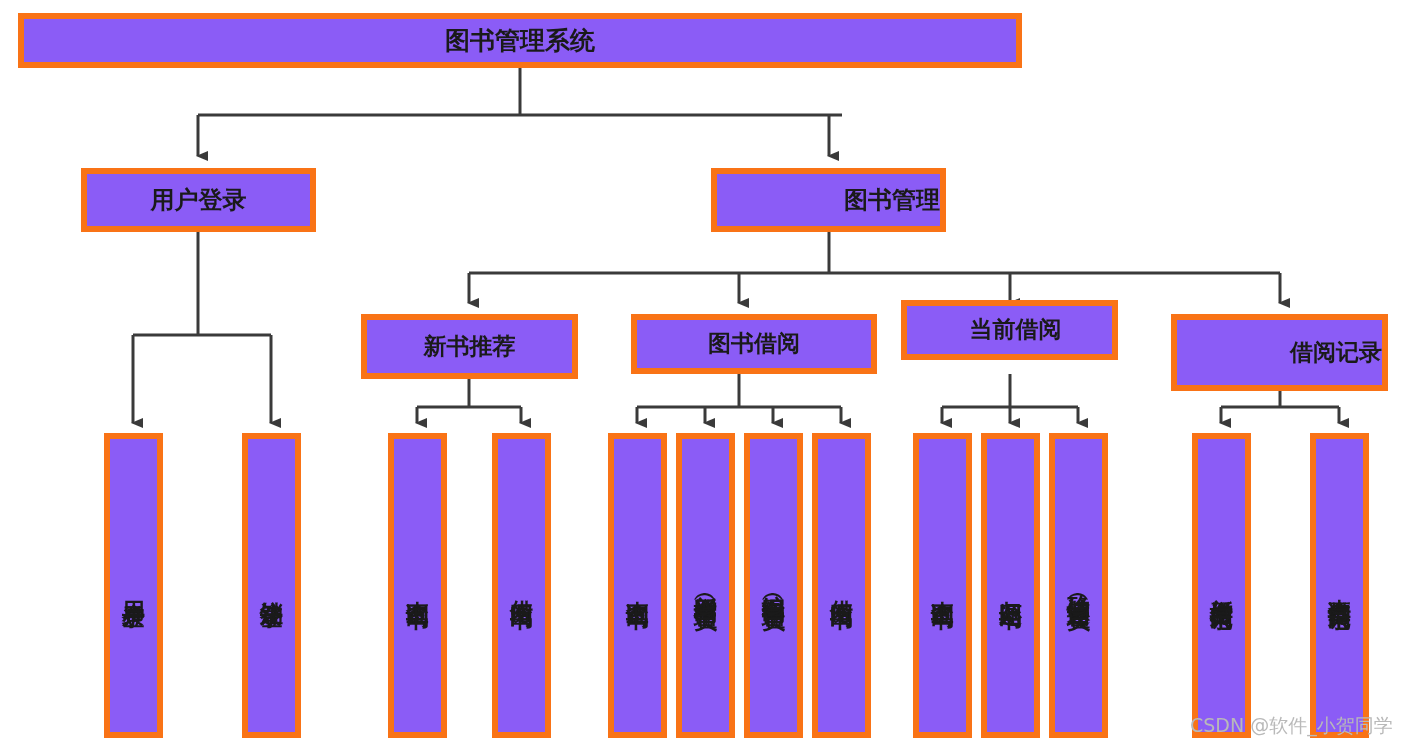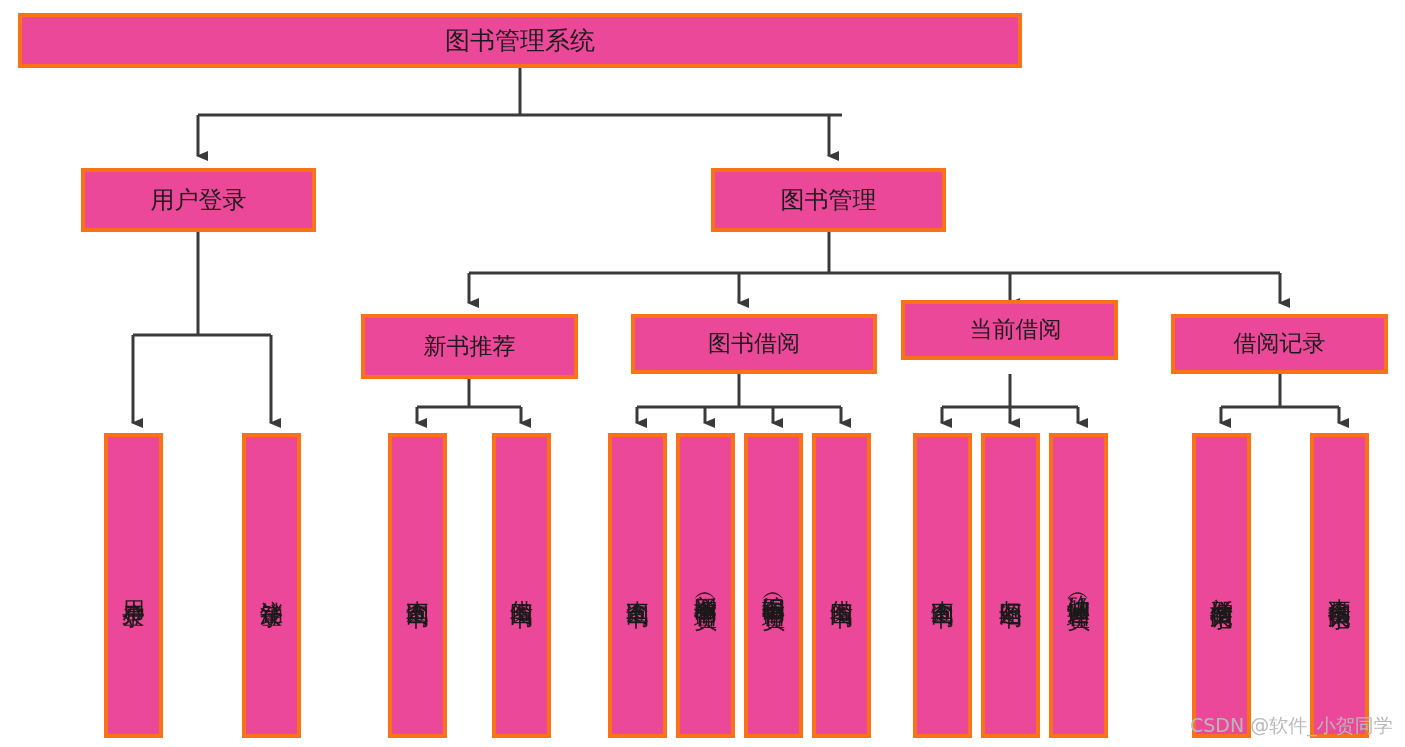--- a/index.html
+++ b/index.html
@@ -21,26 +21,27 @@
     position: absolute;
     left: 0;
     top: 0;
     width: 1405px;
     height: 747px;
     pointer-events: none;
   }
   .node {
     position: absolute;
     box-sizing: border-box;
-    background: #ec4899;
-    border: 4px solid #f97316;
+    background: #8b5cf6;
+    border: 6px solid #f97316;
     display: flex;
     align-items: center;
     justify-content: center;
     color: #1a1a1a;
+    font-weight: bold;
   }
   .node.h {
     
   }
   .node .lbl {
     display: block;
     text-align: center;
     line-height: 1.18;
     white-space: nowrap;
   }
@@ -124,34 +125,34 @@
     </g>
   </svg>
 
   <div class="node h root" style="left:18px; top:13px; width:1004px; height:55px;">
     <span class="lbl">图书管理系统</span>
   </div>
 
   <div class="node h lvl2" style="left:81px; top:168px; width:235px; height:64px;">
     <span class="lbl">用户登录</span>
   </div>
-  <div class="node h lvl2" style="left:711px; top:168px; width:235px; height:64px;">
+  <div class="node h lvl2" style="left:711px; top:168px; width:235px; height:64px;justify-content:flex-end;">
     <span class="lbl">图书管理</span>
   </div>
 
   <div class="node h lvl3" style="left:361px; top:314px; width:217px; height:65px;">
     <span class="lbl">新书推荐</span>
   </div>
   <div class="node h lvl3" style="left:631px; top:314px; width:246px; height:60px;">
     <span class="lbl">图书借阅</span>
   </div>
   <div class="node h lvl3" style="left:901px; top:300px; width:217px; height:60px;padding-left:12px;">
     <span class="lbl">当前借阅</span>
   </div>
-  <div class="node h lvl3" style="left:1171px; top:314px; width:217px; height:60px;">
+  <div class="node h lvl3" style="left:1171px; top:314px; width:217px; height:77px;justify-content:flex-end;">
     <span class="lbl">借阅记录</span>
   </div>
 
   <div class="node v leaf" style="left:104px; top:433px; width:59px; height:305px;">
     <span class="lbl">用户登录</span>
   </div>
   <div class="node v leaf" style="left:242px; top:433px; width:59px; height:305px;">
     <span class="lbl">注销登录</span>
   </div>
 

